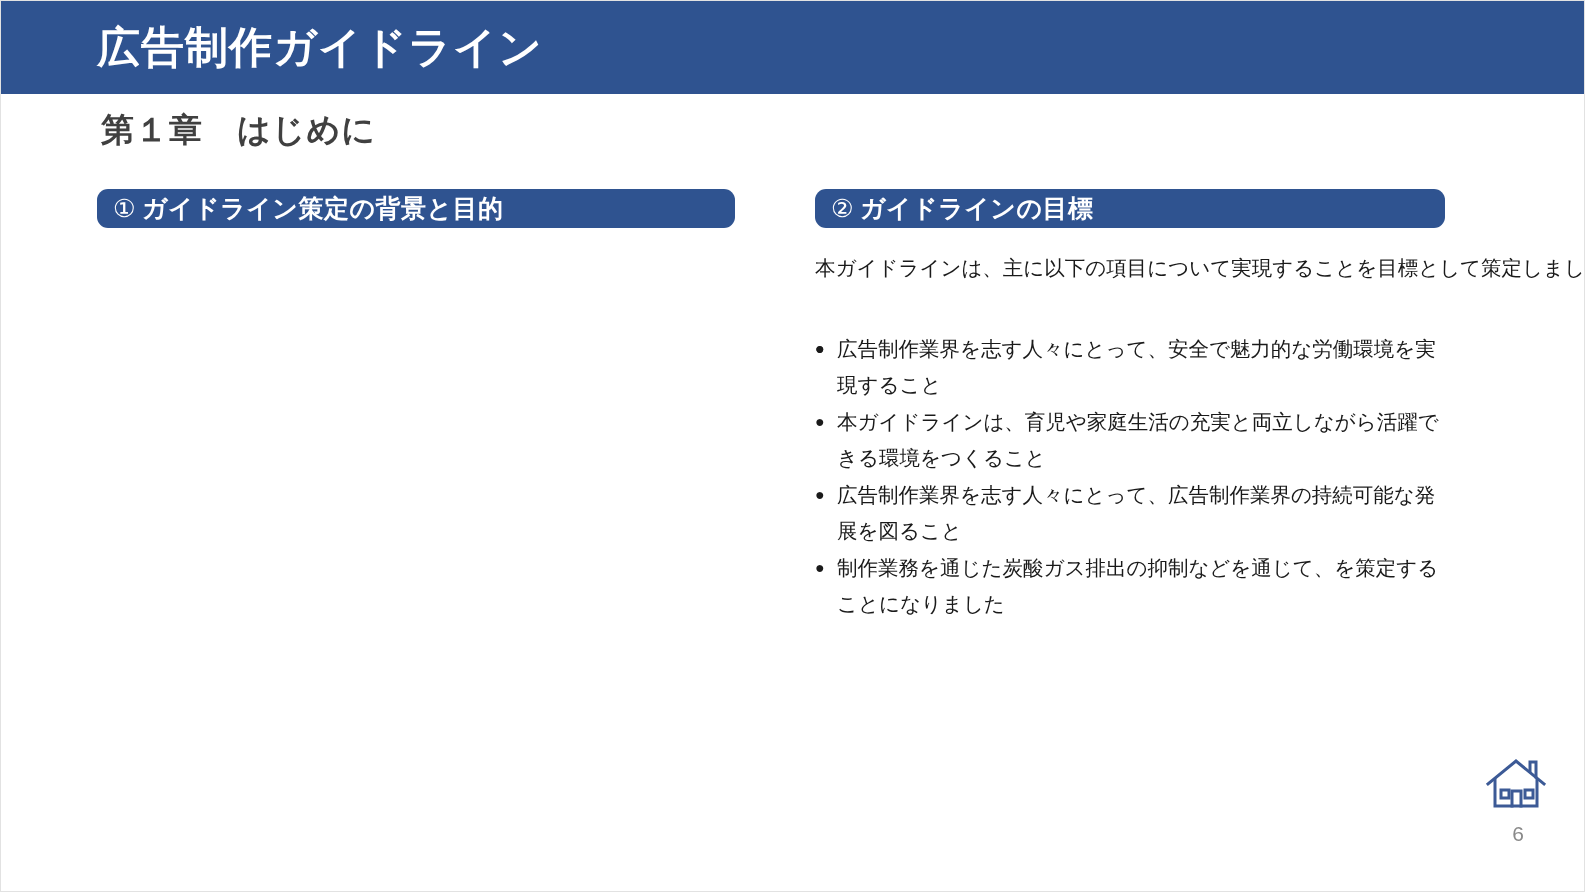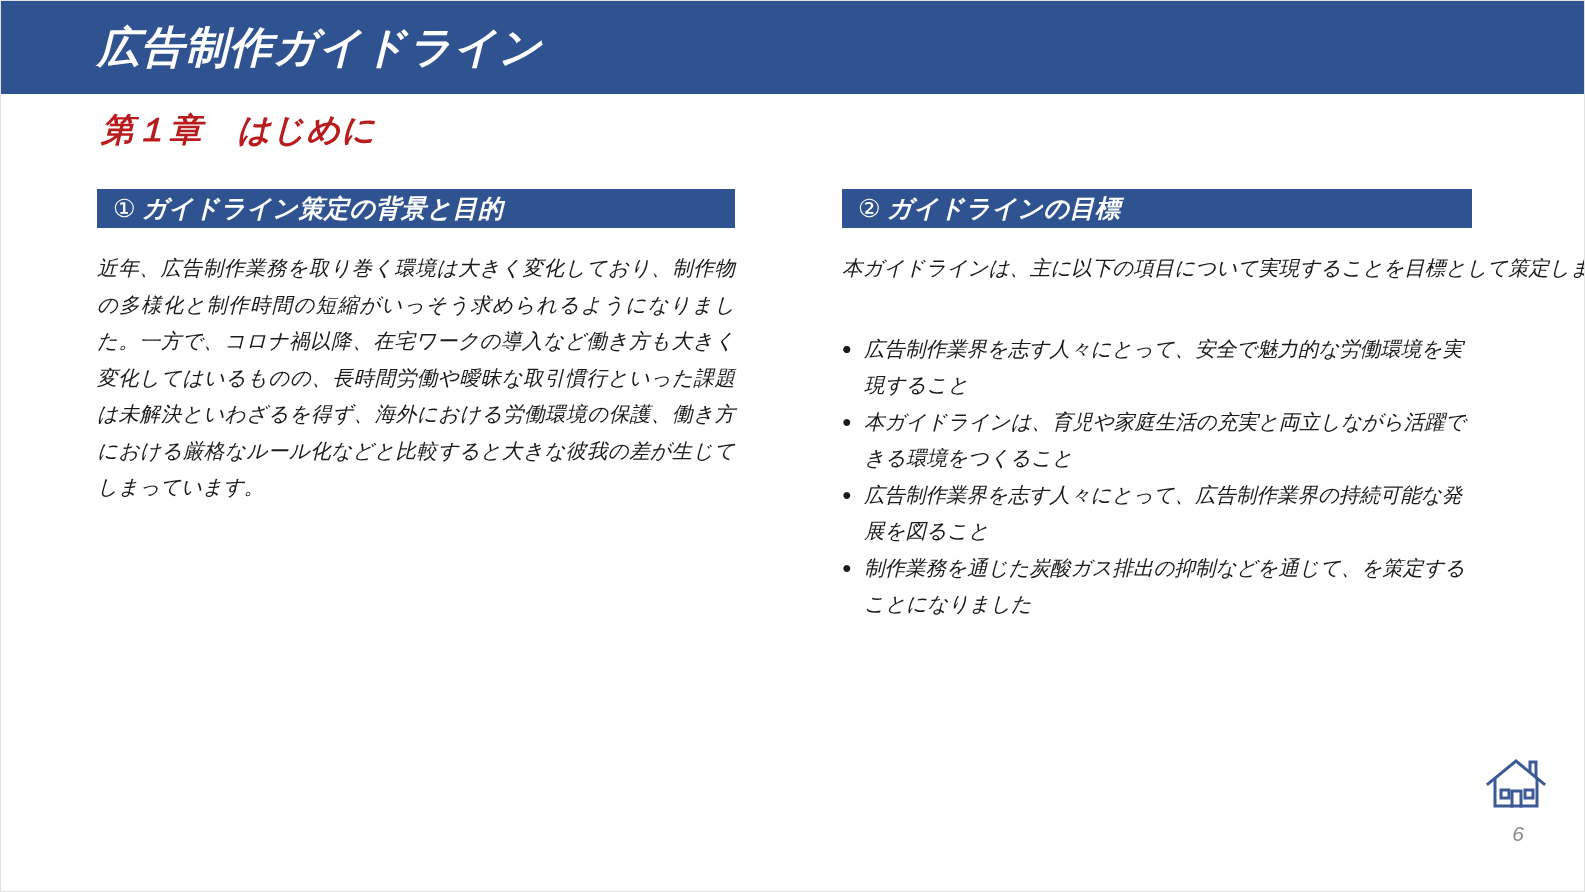--- a/index.html
+++ b/index.html
@@ -11,21 +11,20 @@
     font-family: "Liberation Sans", "DejaVu Sans", sans-serif;
   }
   .slide {
     position: relative;
     width: 1585px;
     height: 892px;
     background: #ffffff;
     box-sizing: border-box;
     border: 1px solid #e2e2e2;
     overflow: hidden;
-    font-style: italic;
   }
 
   
   .title-bar {
     position: absolute;
     left: 0;
     top: 0;
     width: 1585px;
     height: 93px;
     background: #2f5390;
@@ -40,47 +39,48 @@
     letter-spacing: 1px;
     line-height: 58px;
     white-space: nowrap;
   }
 
   
   .chapter-title {
     position: absolute;
     left: 100px;
     top: 107px;
-    color: #b91c1c;
+    color: #404040;
     font-size: 33px;
     font-weight: bold;
     letter-spacing: 1px;
     line-height: 44px;
     white-space: nowrap;
   }
 
   
   .column {
     position: absolute;
     top: 188px;
   }
   .column.left  { left: 96px;  width: 638px; }
-  .column.right { left: 841px; width: 630px; }
+  .column.right { left: 814px; width: 630px; }
 
   .section-bar {
     height: 39px;
     background: #2f5390;
     color: #ffffff;
     font-size: 25px;
     font-weight: bold;
     line-height: 39px;
     padding-left: 16px;
     box-sizing: border-box;
     white-space: nowrap;
     letter-spacing: 0.5px;
+    border-radius: 11px;
   }
   .section-bar .circ-num {
     font-weight: normal;
     font-size: 25px;
     margin-right: 6px;
   }
 
   .body-text {
     margin-top: 22px;
     color: #1a1a1a;
@@ -150,21 +150,20 @@
     <div class="doc-title">広告制作ガイドライン</div>
   </div>
 
   <div class="chapter-title">第１章　はじめに</div>
 
   <div class="column left">
     <div class="section-bar">
       <span class="circ-num">①</span><span>ガイドライン策定の背景と目的</span>
     </div>
     <div class="body-text">
-      <p>近年、広告制作業務を取り巻く環境は大きく変化しており、制作物の多様化と制作時間の短縮がいっそう求められるようになりました。一方で、コロナ禍以降、在宅ワークの導入など働き方も大きく変化してはいるものの、長時間労働や曖昧な取引慣行といった課題は未解決といわざるを得ず、海外における労働環境の保護、働き方における厳格なルール化などと比較すると大きな彼我の差が生じてしまっています。</p>
     </div>
   </div>
 
   <div class="column right">
     <div class="section-bar">
       <span class="circ-num">②</span><span>ガイドラインの目標</span>
     </div>
     <div class="lead-text">本ガイドラインは、主に以下の項目について実現することを目標として策定しました。</div>
     <ul class="bullets">
       <li>

